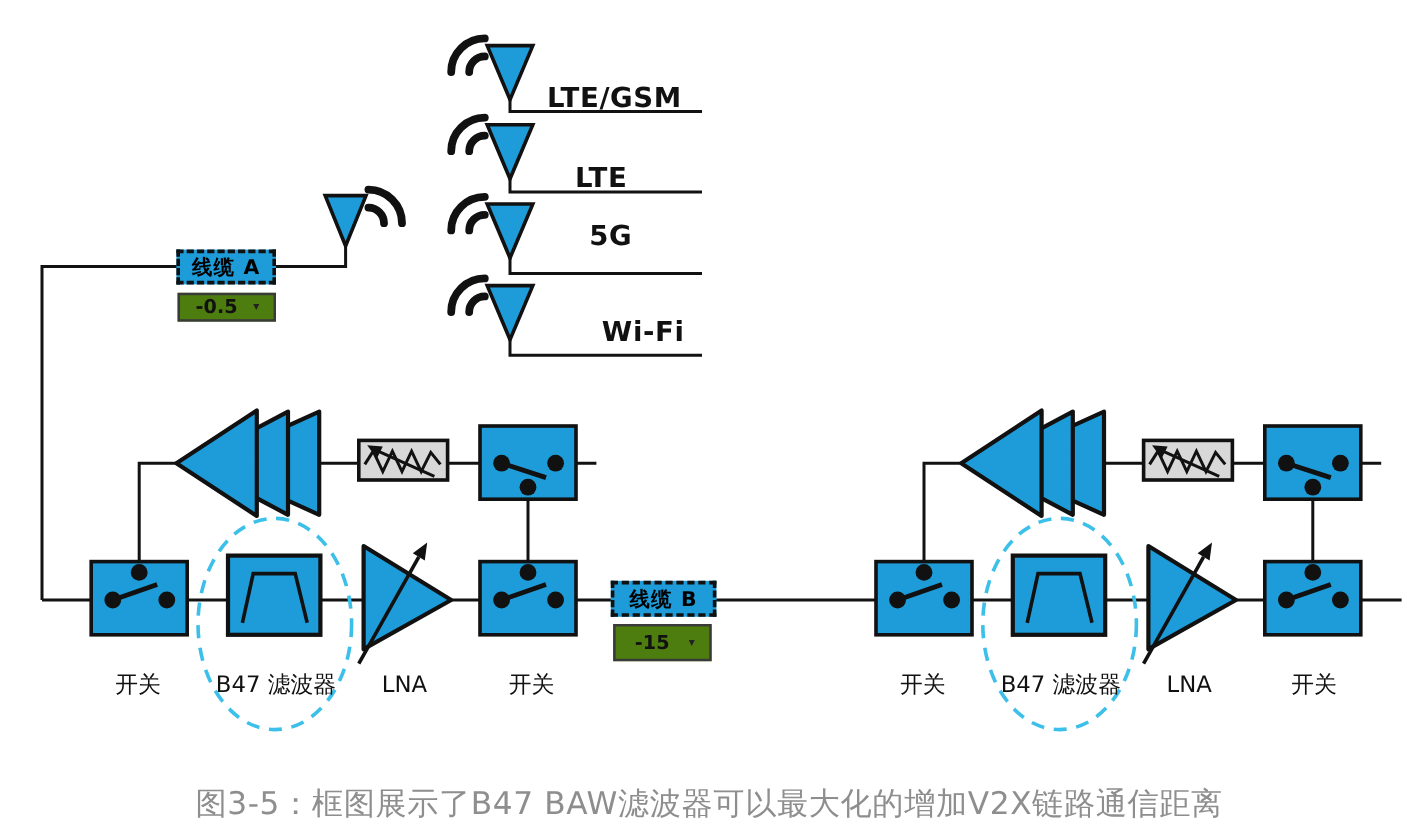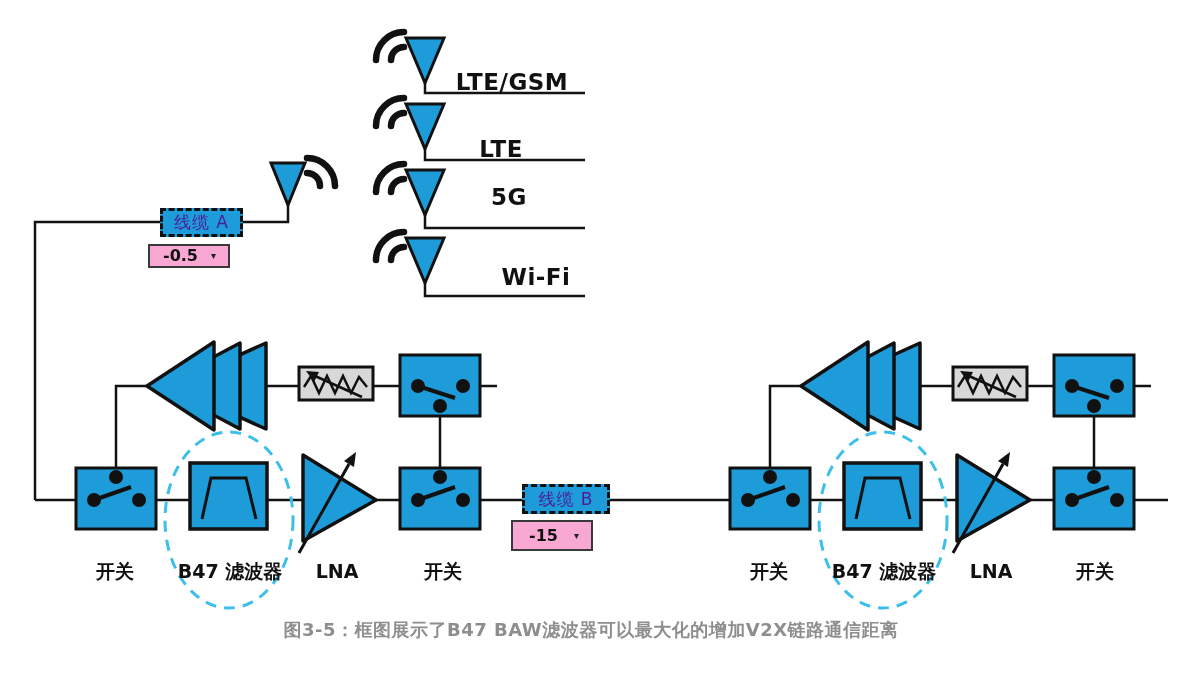--- a/index.html
+++ b/index.html
@@ -10,42 +10,42 @@
     --line-black:#121212;
   }
   html,body{margin:0;padding:0;background:#fff;}
   .stage{
     position:relative;width:1182px;height:692px;background:#fff;overflow:hidden;
     font-family:"DejaVu Sans","Liberation Sans",sans-serif;
   }
   .stage svg{position:absolute;left:0;top:0;}
   .comp-label{
     position:absolute;transform:translateX(-50%);
-    font-weight:bold;font-size:19px;color:#111;white-space:nowrap;line-height:1.1;
+    font-weight:normal;font-size:19px;color:#111;white-space:nowrap;line-height:1.1;
   }
   .ant-label{
     position:absolute;transform:translateX(-50%);
     font-weight:bold;font-size:23px;color:#111;white-space:nowrap;letter-spacing:0.5px;
   }
   .cable-box{
     position:absolute;background:var(--blue);border:3px dashed #111;box-sizing:border-box;
     display:flex;align-items:center;justify-content:center;
-    font-weight:normal;font-size:17px;color:#4c1d95;letter-spacing:1px;margin-left:13px;
+    font-weight:bold;font-size:17px;color:#000000;letter-spacing:1px;
   }
   .dropdown{
-    position:absolute;background:#f9a8d4;border:2px solid #3a3a3a;box-sizing:border-box;
+    position:absolute;background:#4d7c0f;border:2px solid #3a3a3a;box-sizing:border-box;
     display:flex;align-items:center;font-weight:bold;font-size:16px;color:#111;
     cursor:default;
     justify-content:space-between;
   }
   .dropdown .val{flex:1;text-align:center;line-height:1;}
   .dropdown .arr{width:17px;font-size:10px;color:#222;text-align:left;line-height:1;}
   .caption{
-    position:absolute;left:0;right:0;top:618px;text-align:center;
-    color:var(--caption-gray);font-weight:bold;font-size:18px;letter-spacing:0.5px;
+    position:absolute;left:0;right:0;top:652px;text-align:center;
+    color:var(--caption-gray);font-weight:normal;font-size:26px;letter-spacing:0.5px;
   }
 </style>
 </head>
 <body>
 
 <div class="stage">
 
   <svg width="1182" height="692" viewBox="0 0 1182 692" xmlns="http://www.w3.org/2000/svg">
     <defs>
 

